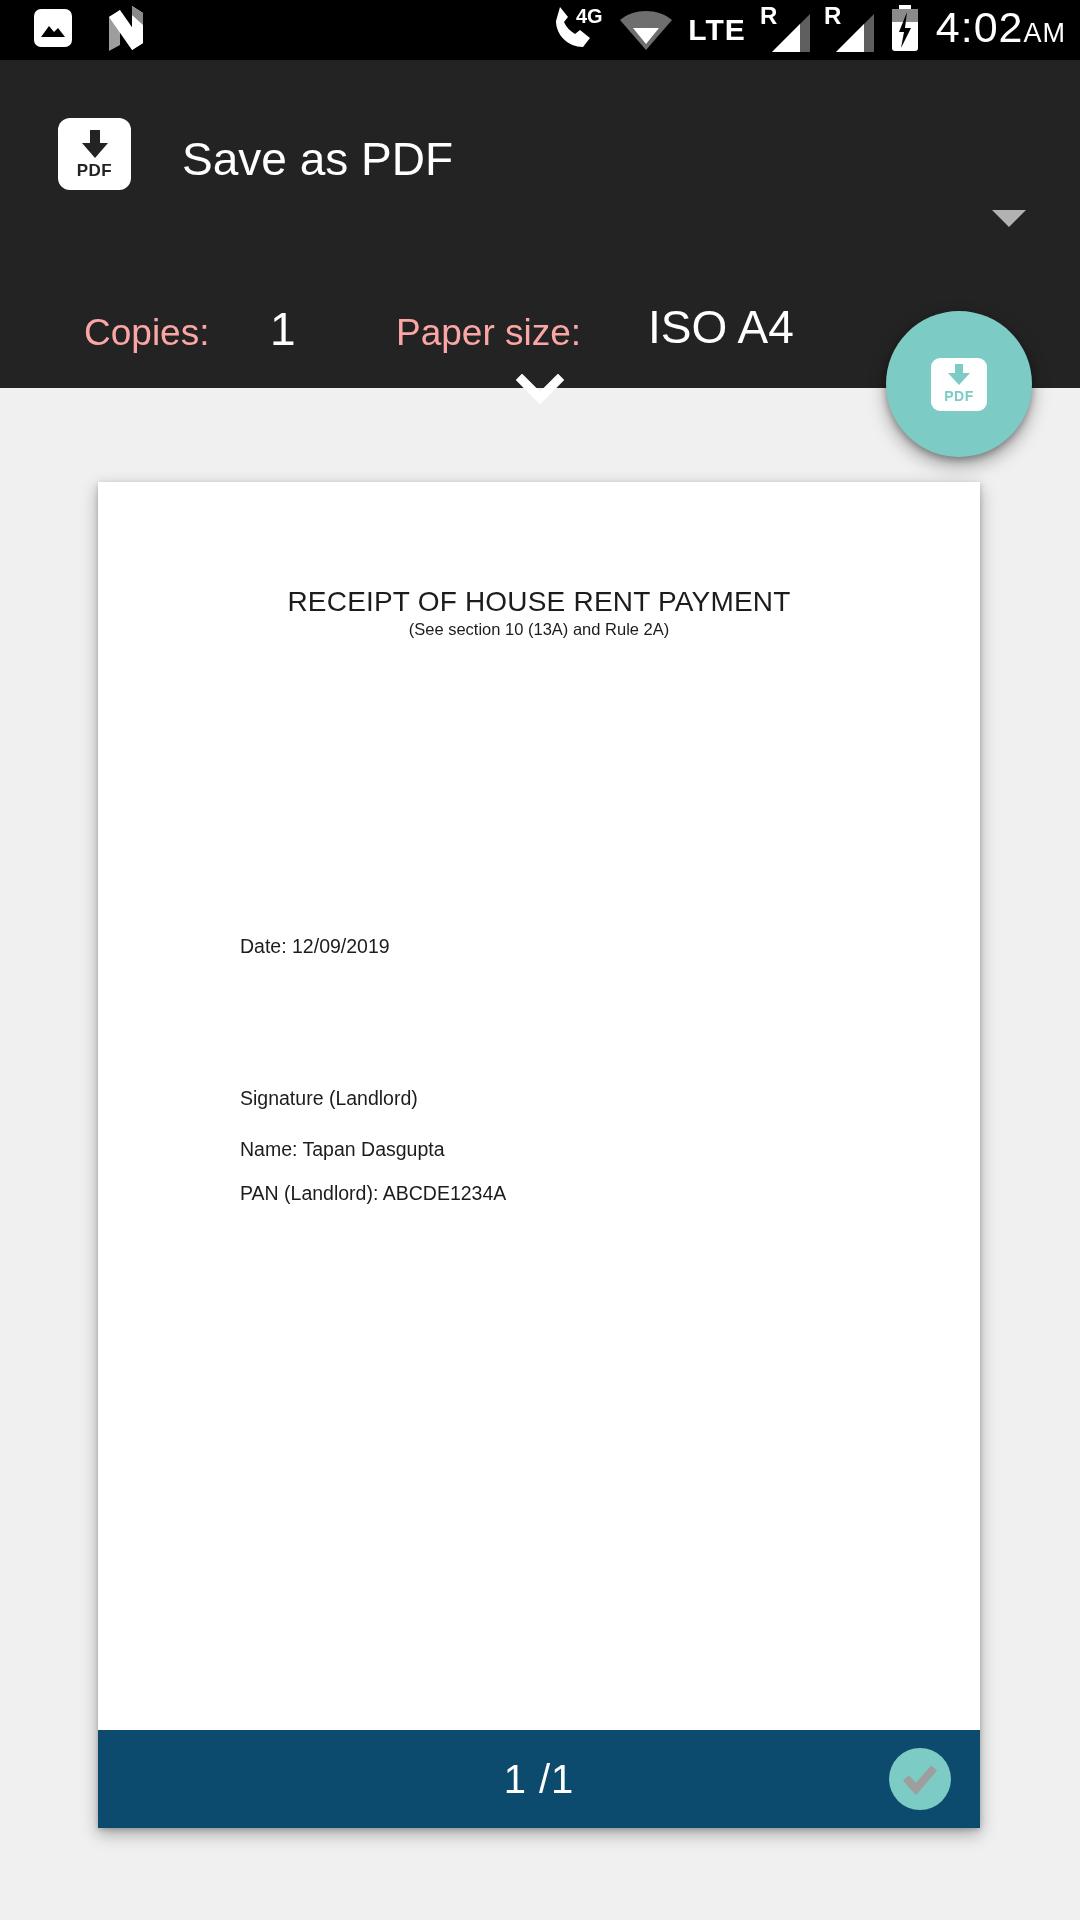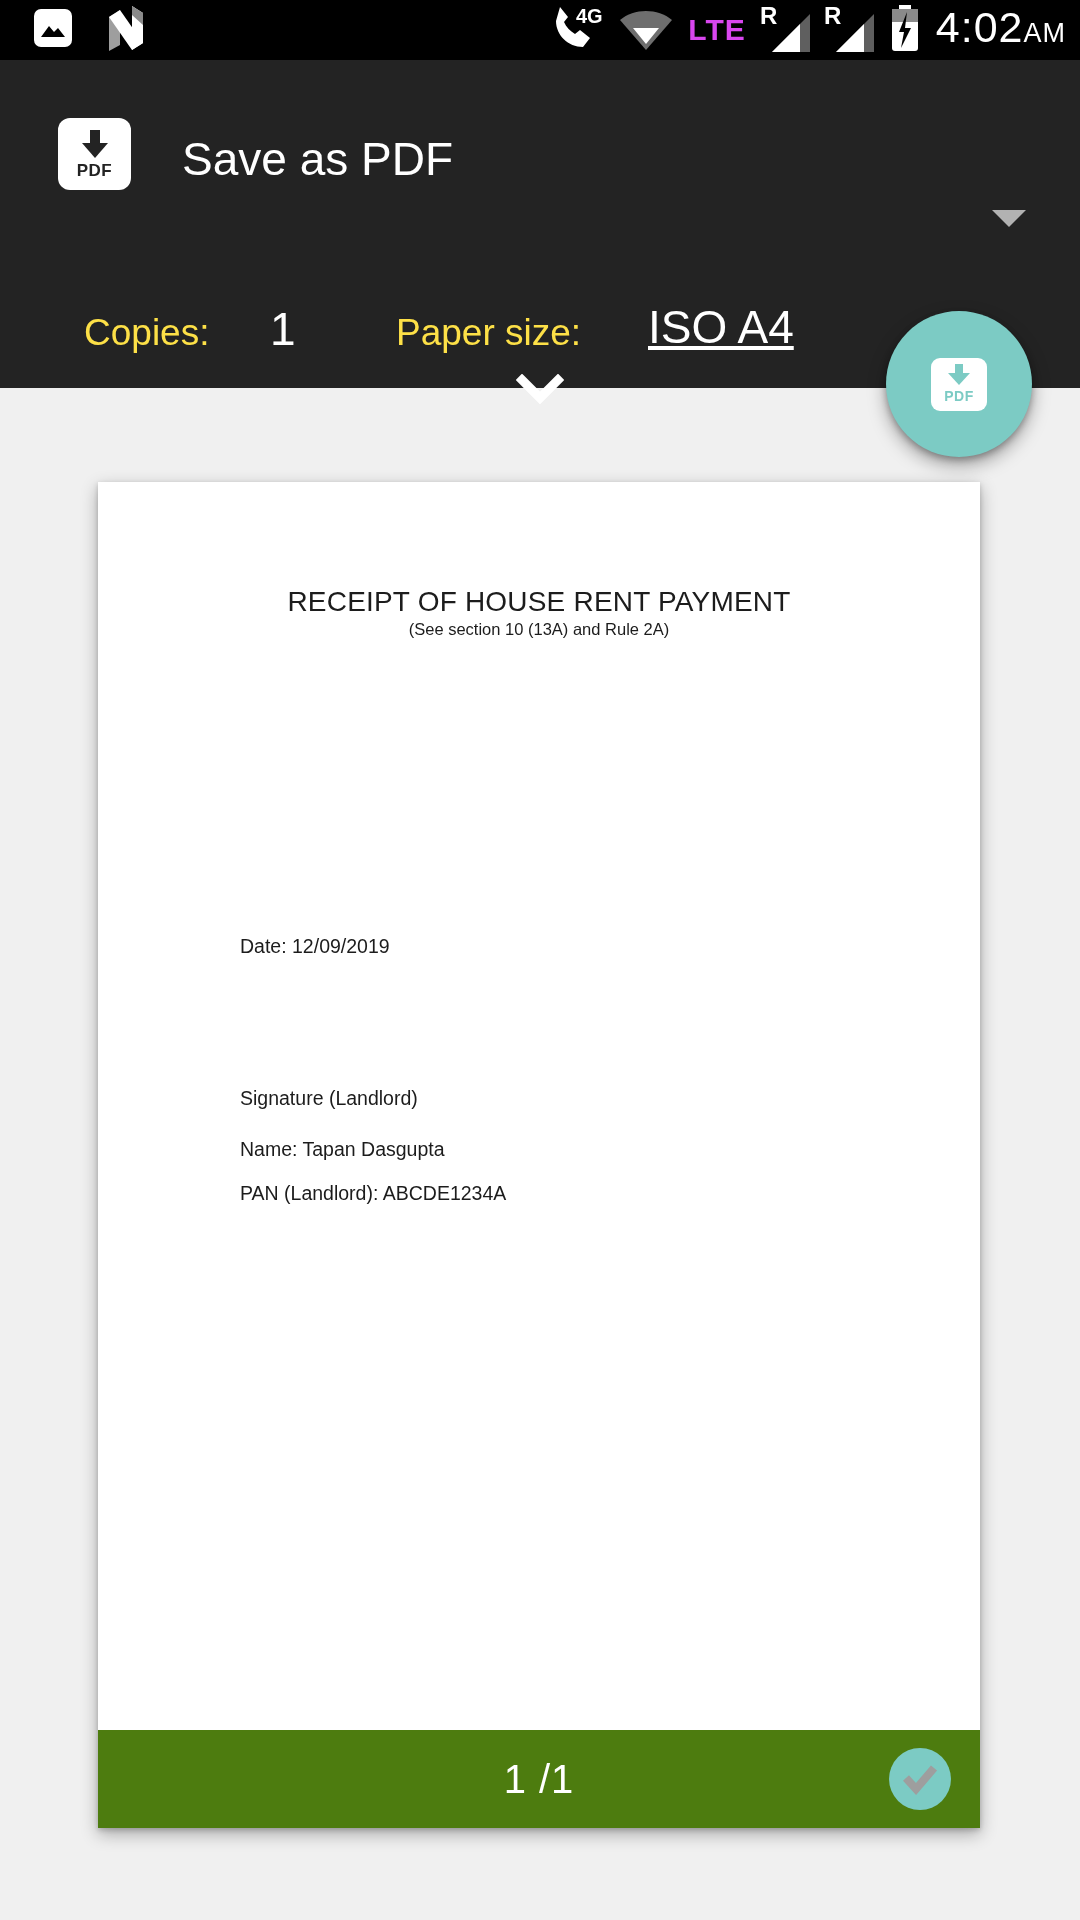--- a/index.html
+++ b/index.html
@@ -10,21 +10,21 @@
 
   
   .status-bar {
     position:absolute; top:0; left:0; width:1080px; height:60px;
     background:#000; display:flex; align-items:center; color:#fff;
   }
   .sb-left { position:absolute; left:33px; top:0; height:60px; display:flex; align-items:center; gap:30px; }
   .sb-right { position:absolute; right:14px; top:0; height:60px; display:flex; align-items:center; gap:14px; }
   .sb-time { font-size:43px; font-weight:400; letter-spacing:1px; line-height:60px; }
   .sb-ampm { font-size:27px; margin-left:0; }
-  .lte-label { color:#d946ef; font-weight:bold; font-size:30px; letter-spacing:1px; }
+  .lte-label { color:#ffffff; font-weight:bold; font-size:30px; letter-spacing:1px; }
 
   
   .header-panel {
     position:absolute; top:60px; left:0; width:1080px; height:328px;
     background:#232323;
   }
   .pdf-badge {
     position:absolute; left:58px; top:58px; width:73px; height:72px;
     background:#fff; border-radius:12px; display:flex; flex-direction:column;
     align-items:center; justify-content:center;
@@ -32,26 +32,26 @@
   .pdf-badge .arrow-glyph { margin-top:2px; }
   .pdf-badge .pdf-word { font-size:17px; font-weight:bold; color:#232323; letter-spacing:0.5px; margin-top:1px; }
   .printer-title {
     position:absolute; left:182px; top:72px; color:#fff; font-size:46px; font-weight:400;
   }
   .dest-caret {
     position:absolute; left:992px; top:150px; width:0; height:0;
     border-left:17px solid transparent; border-right:17px solid transparent;
     border-top:17px solid #b2b2b2;
   }
-  .opt-label { position:absolute; color:#fde047; font-size:37px; }
+  .opt-label { position:absolute; color:#fca5a5; font-size:37px; }
   .opt-value { position:absolute; color:#ffffff; font-size:46px; }
   .copies-label { left:84px; top:252px; }
   .copies-value { left:270px; top:242px; }
   .paper-label  { left:396px; top:252px; }
-  .paper-value  { left:648px; top:240px;text-decoration:underline; }
+  .paper-value  { left:648px; top:240px; }
   .expand-chevron { position:absolute; left:516px; top:314px; width:48px; height:30px; cursor:pointer; }
 
   
   .fab {
     position:absolute; left:886px; top:311px; width:146px; height:146px;
     background:#7ccbc4; border-radius:50%;
     box-shadow:0 8px 18px rgba(0,0,0,0.35), 0 3px 6px rgba(0,0,0,0.25);
     display:flex; align-items:center; justify-content:center; cursor:pointer;
   }
   .fab-badge {
@@ -82,21 +82,21 @@
   }
   .doc-line { position:absolute; left:106px; font-size:19.5px; color:#1c1c1c;margin-left:36px; }
   .doc-date { top:453px; }
   .doc-sign { top:605px; }
   .doc-name { top:656px; }
   .doc-pan  { top:700px; }
 
   
   .pager-bar {
     position:absolute; left:0; bottom:0; width:882px; height:98px;
-    background:#4d7c0f; display:flex; align-items:center; justify-content:center;margin-top:20px;
+    background:#0c4a6e; display:flex; align-items:center; justify-content:center;margin-top:20px;
   }
   .pager-text { color:#fff; font-size:40px; letter-spacing:1px; }
   .confirm-btn {
     position:absolute; right:29px; top:18px; width:62px; height:62px;
     background:#7ccbc4; border-radius:50%; display:flex; align-items:center; justify-content:center;
     cursor:pointer;
   }
 </style>
 </head>
 <body>

